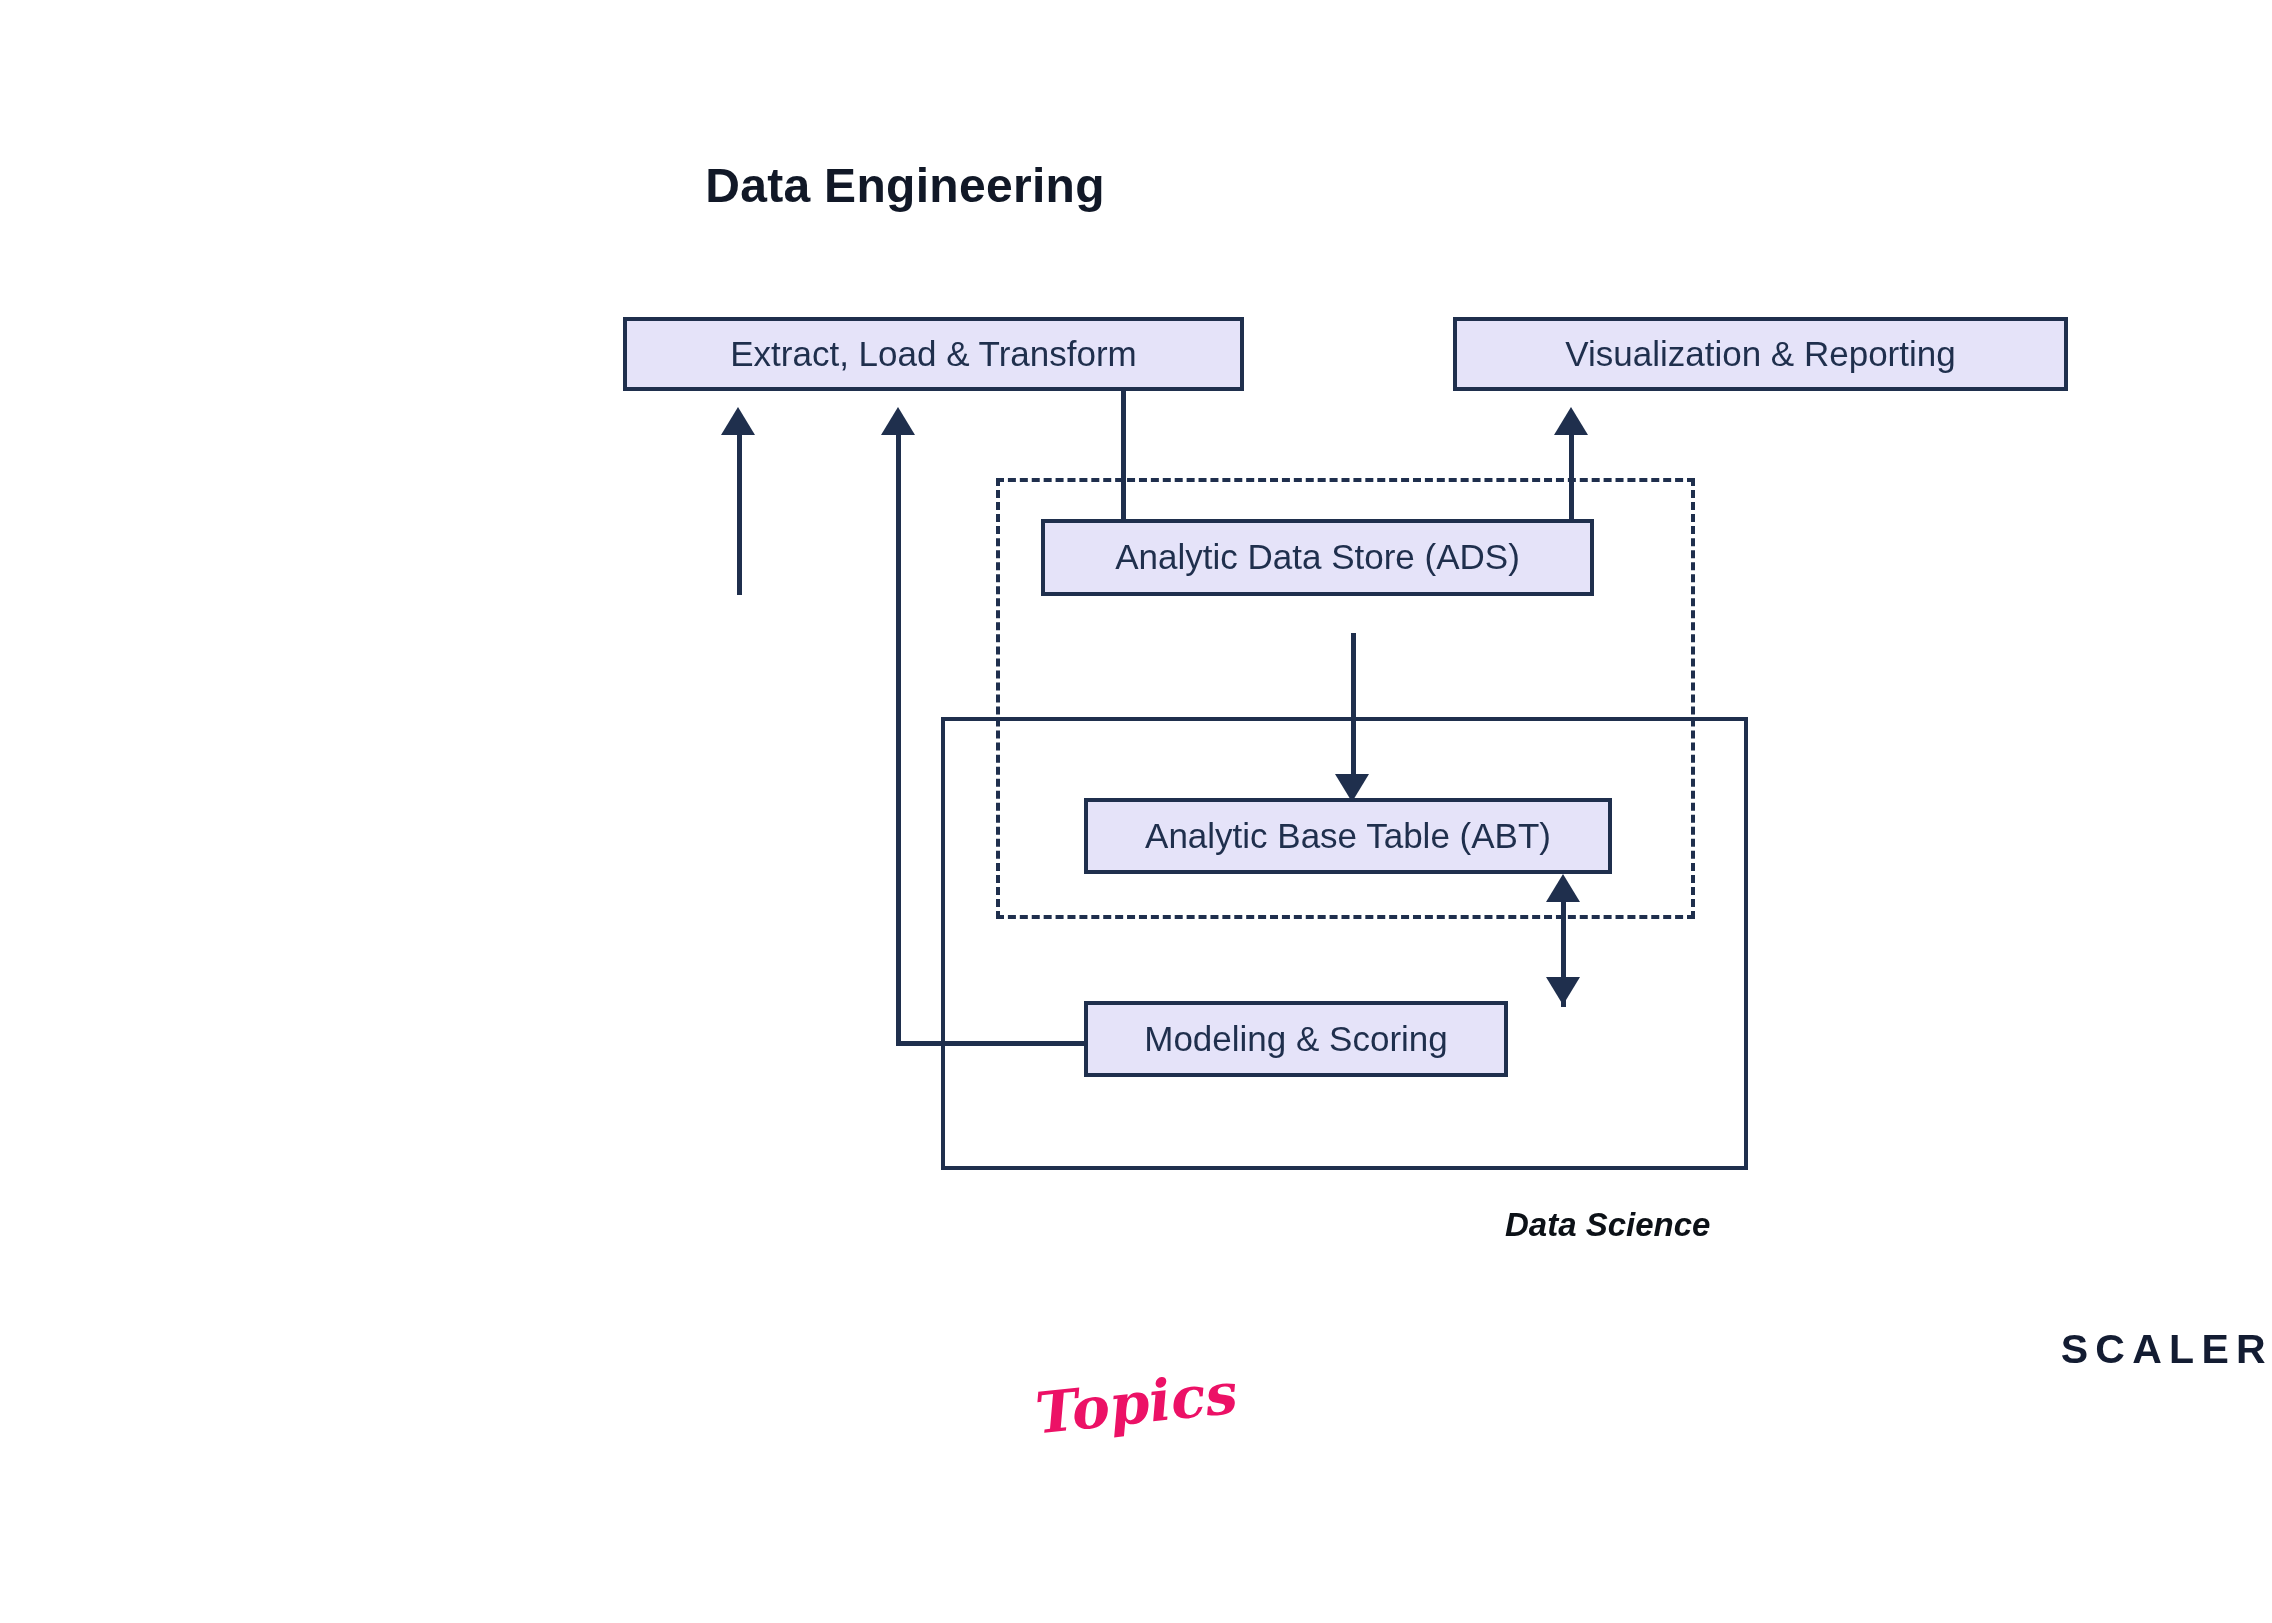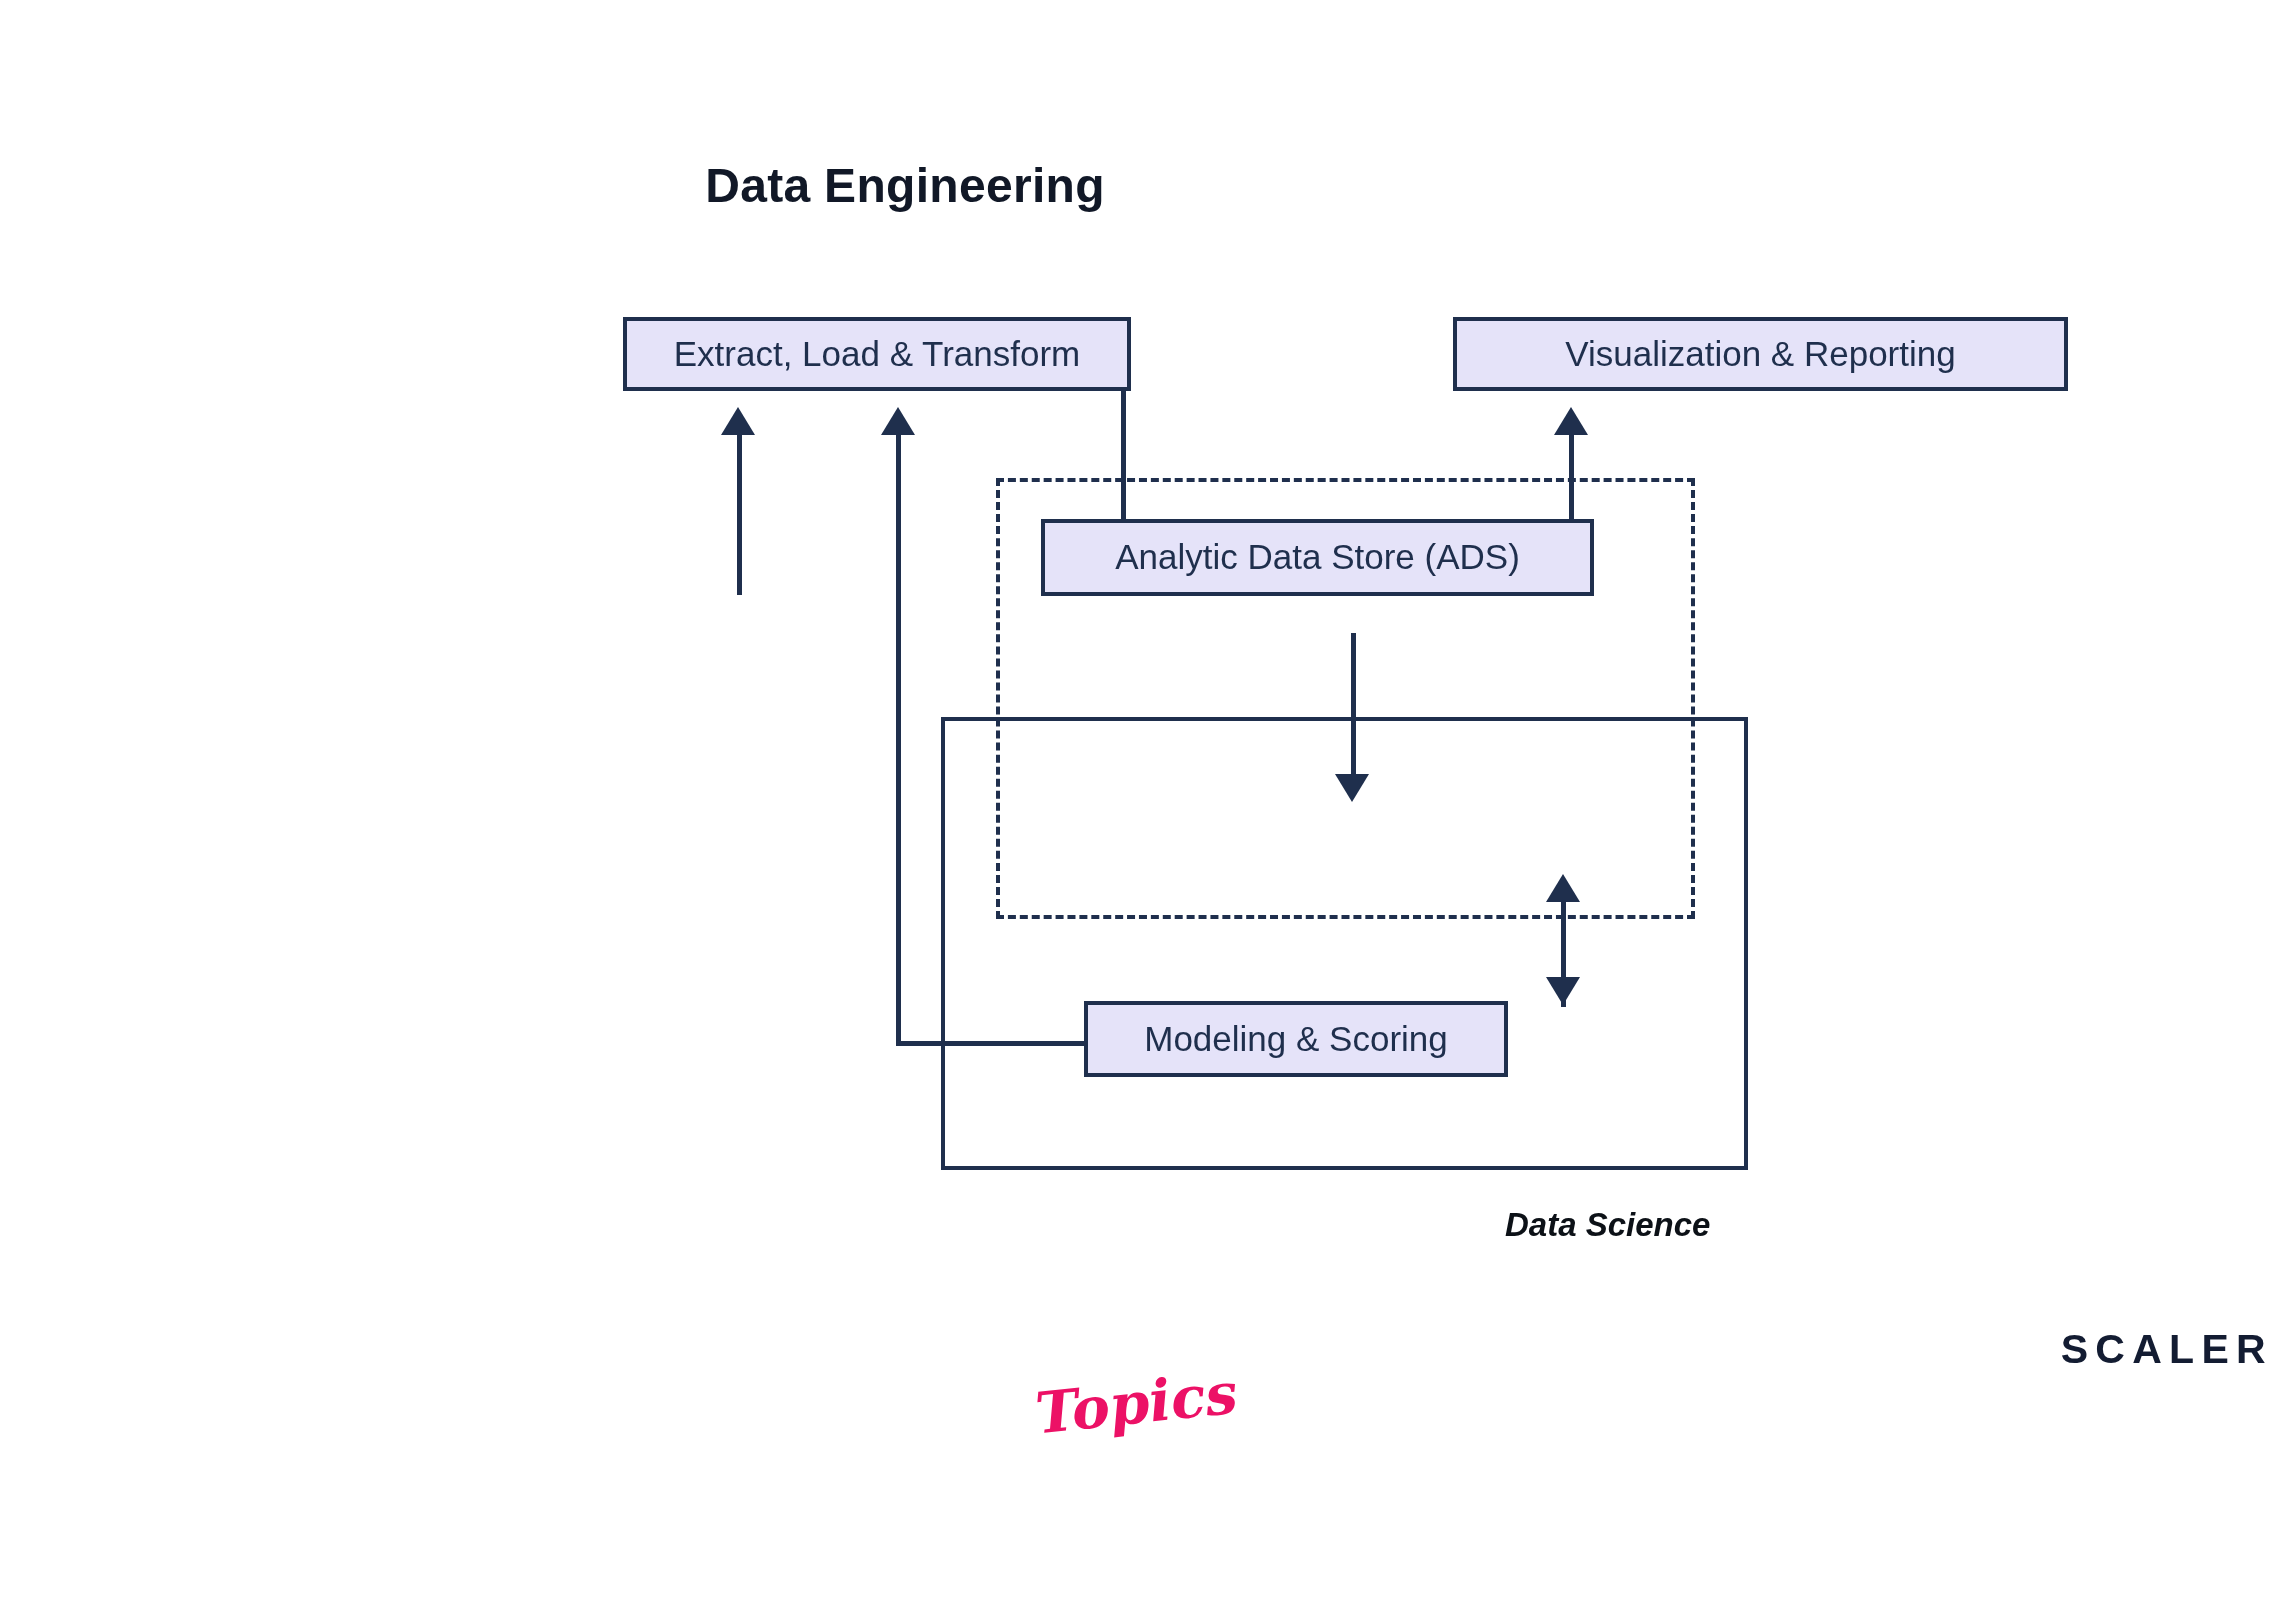--- a/index.html
+++ b/index.html
@@ -154,27 +154,28 @@
   <div class="conn v" style="left:1569px; top:426px; height:122px;"></div>
   <div class="arrowhead up" style="left:1554px; top:407px;"></div>
 
   <div class="conn v" style="left:1351px; top:633px; height:155px;"></div>
   <div class="arrowhead down" style="left:1335px; top:774px;"></div>
 
   <div class="conn v" style="left:1561px; top:880px; height:127px;"></div>
   <div class="arrowhead up" style="left:1546px; top:874px;"></div>
   <div class="arrowhead down" style="left:1546px; top:977px;"></div>
 
-  <div class="node" style="left:623px; top:317px; width:508px; height:74px;">Extract, Load &amp; Transform</div>
+  <div class="node" style="left:623px; top:317px; width:621px; height:74px;">Extract, Load &amp; Transform</div>
 
   <div class="node" style="left:1453px; top:317px; width:615px; height:74px;">Visualization &amp; Reporting</div>
 
 
   <div class="node" style="left:1041px; top:519px; width:553px; height:77px;">Analytic Data Store (ADS)</div>
 
+  <div class="node" style="left:1084px; top:798px; width:528px; height:76px;">Analytic Base Table (ABT)</div>
 
   <div class="node" style="left:1084px; top:1001px; width:424px; height:76px;">Modeling &amp; Scoring</div>
 
   <div class="logo">
     <span class="logo-scaler">SCALER</span>
     <span class="logo-topics">Topics</span>
   </div>
 
 </div>
 

